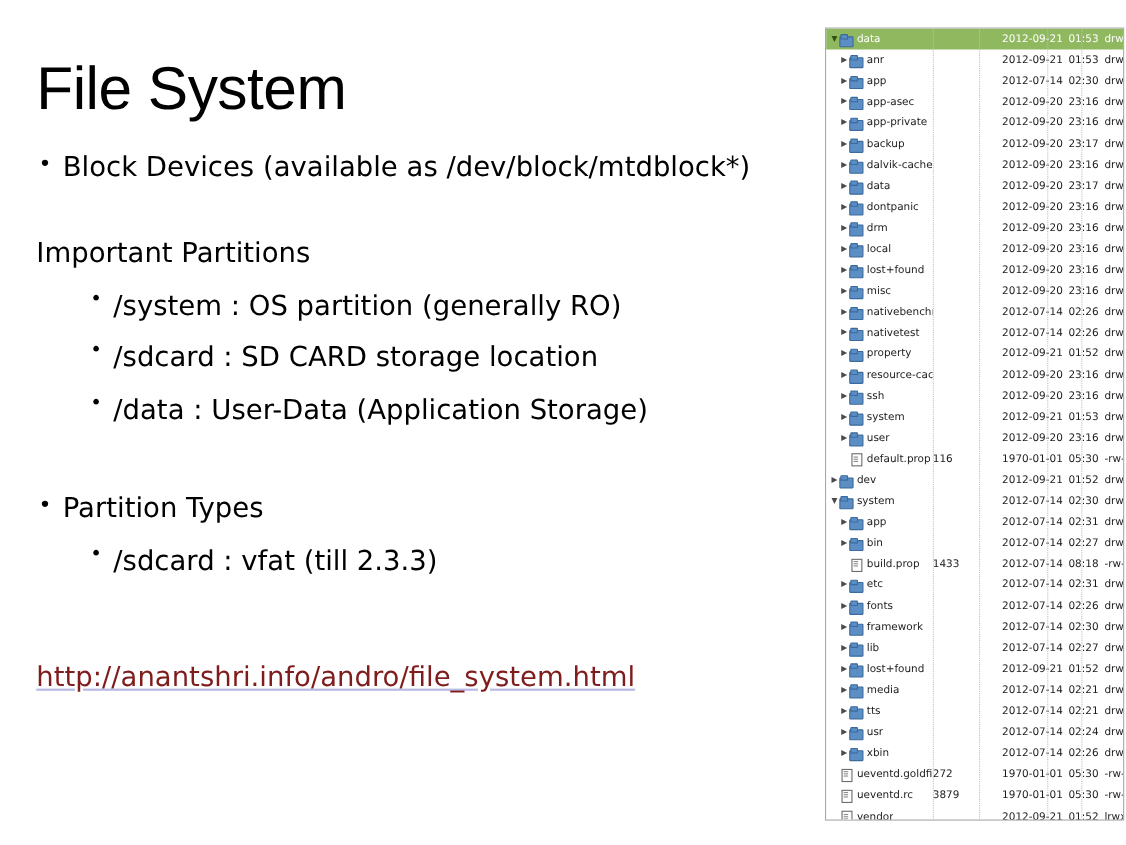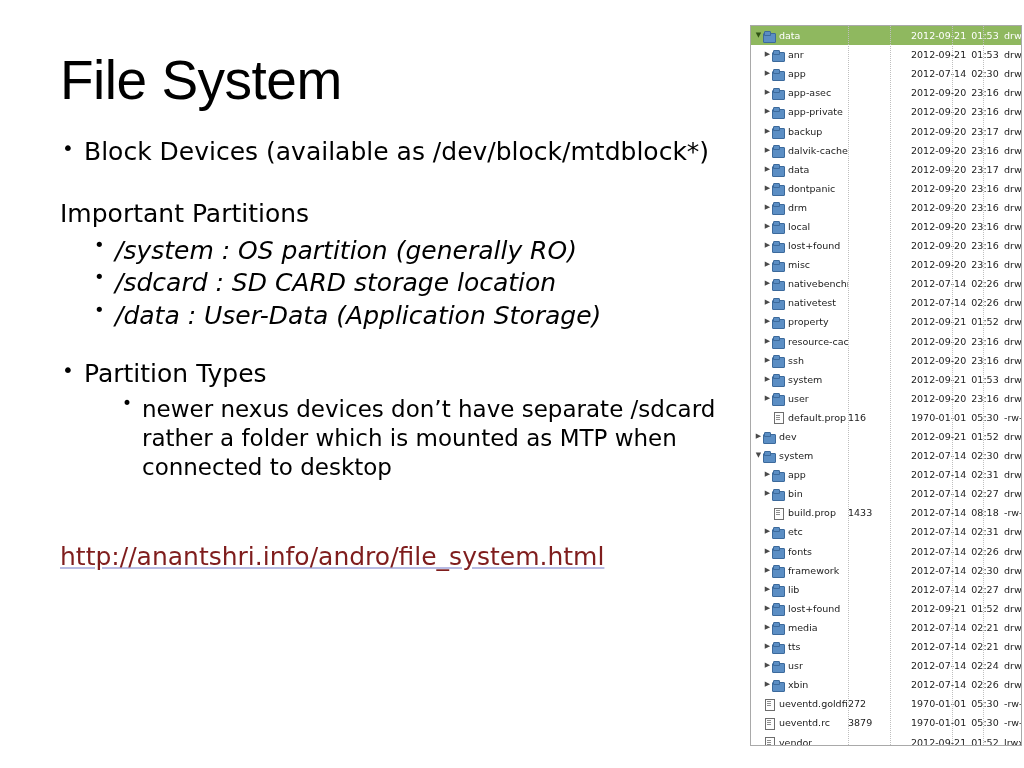--- a/index.html
+++ b/index.html
@@ -12,57 +12,56 @@
   }
   #slide {
     position: relative;
     width: 1024px; height: 768px;
     background: #ffffff;
   }
 
   
   #content {
     position: absolute;
-    left: 60px; top: 52px;
+    left: 33px; top: 52px;
     width: 700px;
     color: #000000;
   }
   #page-title {
     font-family: "Liberation Sans", sans-serif;
     font-size: 55px;
     line-height: 1.05;
     font-weight: 400;
     letter-spacing: -0.5px;
     margin: 0 0 26px 0;
     color: #000;
   }
 
   .l1 {
     position: relative;
     font-size: 25px;
     line-height: 1.30;
     padding-left: 24px;
-    margin: 0 0 4px 0;
+    margin: 16px 0 4px 0;
     white-space: nowrap;
   }
   .l1.bullet::before {
     content: "\2022";
     position: absolute; left: 2px; top: -1px;
     font-size: 20px;
   }
   .l1.nobullet { padding-left: 0; }
 
   .l2 {
     position: relative;
     font-size: 25px;
     line-height: 1.30;
     padding-left: 55px;
-    margin: 0;
+    margin: 15px;
     white-space: nowrap;
-    font-style: italic;
   }
   .l2::before {
     content: "\2022";
     position: absolute; left: 34px; top: -2px;
     font-size: 18px;
   }
 
   .l3 {
     position: relative;
     font-size: 23px;
@@ -240,21 +239,21 @@
     <div class="gap-md"></div>
 
     <div class="l1 nobullet">Important Partitions</div>
     <div class="l2">/system : OS partition (generally RO)</div>
     <div class="l2">/sdcard : SD CARD storage location</div>
     <div class="l2">/data : User-Data (Application Storage)</div>
 
     <div class="gap-md"></div>
 
     <div class="l1 bullet">Partition Types</div>
-    <div class="l3">newer nexus devices don’t have separate /sdcard rather a folder which is mounted as MTP when connected to desktop</div>
+    <div class="l2">/sdcard : vfat (till 2.3.3)</div>
 
     <div class="gap-lg"></div>
 
     <a id="note-link">http://anantshri.info/andro/file_system.html</a>
 
   </div>
 
   <div id="tree-panel">
     <div class="vline v1"></div>
     <div class="vline v2"></div>

